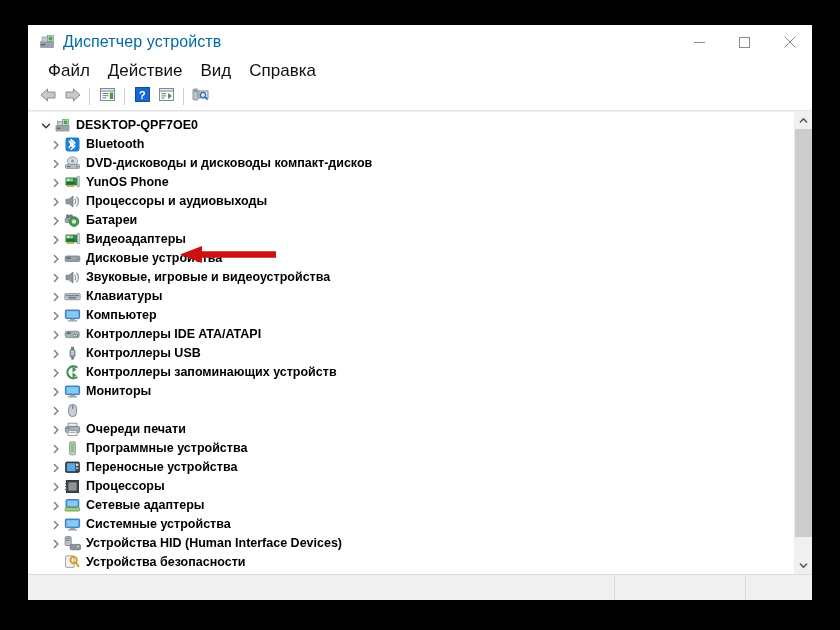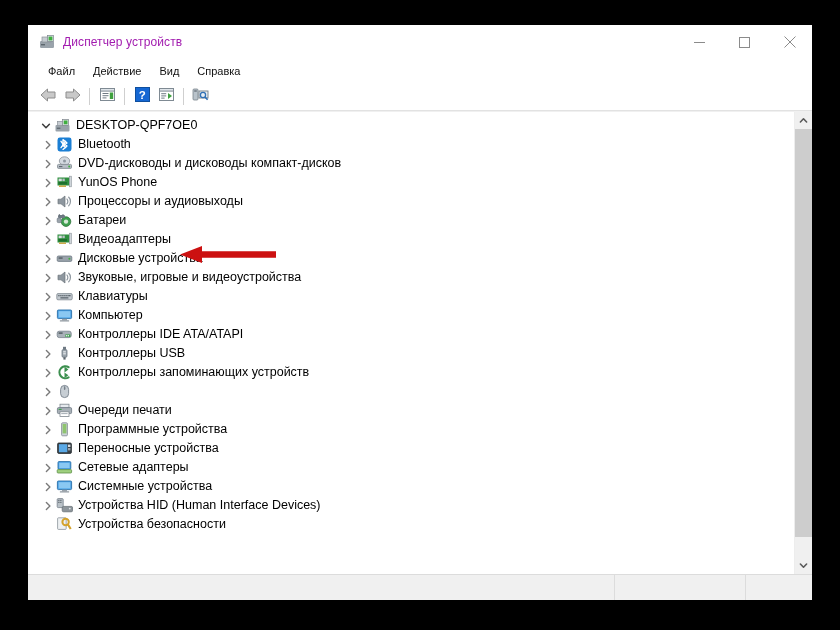--- a/index.html
+++ b/index.html
@@ -16,33 +16,33 @@
     box-sizing:border-box;
   }
 
   
   .titlebar{
     height:34px;min-height:34px;background:#ffffff;display:flex;align-items:center;
     position:relative;
   }
   .title-icon{width:18px;height:18px;margin-left:10px;margin-right:7px;position:relative;flex:none;}
   .title-text{
-    font-size:12px;color:#a21caf;letter-spacing:.1px;white-space:nowrap;
+    font-size:16px;color:#0369a1;letter-spacing:.1px;white-space:nowrap;
   }
   .caption-buttons{position:absolute;right:0;top:0;height:34px;display:flex;}
   .cap-btn{width:45px;height:34px;display:flex;align-items:center;justify-content:center;}
   .cap-btn svg{display:block;}
 
   
   .menubar{
     height:24px;min-height:24px;display:flex;align-items:center;padding-left:11px;
     background:#ffffff;
   }
   .menu-item{
-    font-size:11px;color:#111;padding:2px 9px 2px 9px;white-space:nowrap;
+    font-size:17px;color:#111;padding:2px 9px 2px 9px;white-space:nowrap;
   }
 
   
   .toolbar{
     height:27px;min-height:27px;display:flex;align-items:center;background:#ffffff;
     padding-left:8px;border-bottom:1px solid #e2e2e2;
   }
   .tb-btn{width:24px;height:23px;display:flex;align-items:center;justify-content:center;flex:none;}
   .tb-sep{width:1px;height:17px;background:#cfcfcf;margin:0 5px;flex:none;}
 
@@ -53,27 +53,27 @@
   }
   .tree{
     flex:1;overflow:hidden;position:relative;padding-top:4px;
     background:#ffffff;
   }
   .row{
     height:19px;display:flex;align-items:center;white-space:nowrap;
     font-size:12.5px;color:#000;position:relative;
   }
   .row.root{padding-left:10px;}
-  .row.child{padding-left:12px;}
+  .row.child{padding-left:20px;}
   .expander{
     width:16px;height:19px;display:flex;align-items:center;justify-content:center;flex:none;
   }
   .expander svg{display:block;}
   .node-icon{width:17px;height:17px;margin-right:5px;flex:none;position:relative;}
-  .node-label{line-height:19px;}
+  .node-label{line-height:19px;font-weight:bold;}
 
   
   .scrollbar{
     width:17px;background:#f0f0f0;display:flex;flex-direction:column;
     border-left:1px solid #ededed;flex:none;
   }
   .sb-arrow{height:17px;display:flex;align-items:center;justify-content:center;background:#f0f0f0;flex:none;}
   .sb-track{flex:1;background:#f0f0f0;position:relative;}
   .sb-thumb{position:absolute;left:0;right:0;top:0;height:408px;background:#cdcdcd;}
 
@@ -445,20 +445,36 @@
           <span class="node-icon">
             <svg width="17" height="17" viewBox="0 0 17 17">
               <path d="M12.6 3.2 A6 6 0 1 0 12.6 13.4" fill="none" stroke="#3c8f4f" stroke-width="2.1" stroke-linecap="round"></path>
               <path d="M8.5 2.6 L8.5 8.4 L12.4 5.4 Z" fill="#3c8f4f"></path>
               <path d="M8.5 8.4 L8.5 14.2 L12.4 11.2 Z" fill="#3c8f4f"></path>
             </svg>
           </span>
           <span class="node-label">Контроллеры запоминающих устройств</span>
         </div>
 
+        <div class="row child">
+          <span class="expander">
+            <svg width="10" height="10" viewBox="0 0 10 10">
+                <path d="M3.4 1.6 L6.9 5 L3.4 8.4" fill="none" stroke="#7a7a7a" stroke-width="1.4" stroke-linecap="round" stroke-linejoin="round"></path>
+              </svg>
+          </span>
+          <span class="node-icon">
+            <svg width="17" height="17" viewBox="0 0 17 17">
+              <rect x="1.4" y="3" width="14.2" height="8.6" rx="1" fill="#4aa3e8" stroke="#2a6fa8" stroke-width=".9"></rect>
+              <rect x="2.7" y="4.2" width="11.6" height="6.2" fill="#8ac8f2"></rect>
+              <rect x="6" y="11.8" width="5" height="1.6" fill="#9aa3ab"></rect>
+              <rect x="3.8" y="13.2" width="9.4" height="1.2" rx=".5" fill="#8e979f"></rect>
+            </svg>
+          </span>
+          <span class="node-label">Мониторы</span>
+        </div>
 
         <div class="row child">
           <span class="expander">
             <svg width="10" height="10" viewBox="0 0 10 10">
                 <path d="M3.4 1.6 L6.9 5 L3.4 8.4" fill="none" stroke="#7a7a7a" stroke-width="1.4" stroke-linecap="round" stroke-linejoin="round"></path>
               </svg>
           </span>
           <span class="node-icon">
             <svg width="17" height="17" viewBox="0 0 17 17">
               <rect x="4.6" y="2.4" width="8" height="12.2" rx="4" fill="#c7ced4" stroke="#76808a" stroke-width=".9"></rect>
@@ -511,20 +527,37 @@
             <svg width="17" height="17" viewBox="0 0 17 17">
               <rect x="1.6" y="3" width="13.8" height="10.4" rx="1.2" fill="#3b4248" stroke="#22282c" stroke-width=".8"></rect>
               <rect x="2.9" y="4.2" width="8.4" height="8" fill="#5aa9e6"></rect>
               <rect x="12" y="4.6" width="2.4" height="2.4" fill="#d8dde1"></rect>
               <rect x="12" y="8" width="2.4" height="2.4" fill="#9aa3ab"></rect>
             </svg>
           </span>
           <span class="node-label">Переносные устройства</span>
         </div>
 
+        <div class="row child">
+          <span class="expander">
+            <svg width="10" height="10" viewBox="0 0 10 10">
+                <path d="M3.4 1.6 L6.9 5 L3.4 8.4" fill="none" stroke="#7a7a7a" stroke-width="1.4" stroke-linecap="round" stroke-linejoin="round"></path>
+              </svg>
+          </span>
+          <span class="node-icon">
+            <svg width="17" height="17" viewBox="0 0 17 17">
+              <rect x="2.4" y="2.4" width="12.2" height="12.2" fill="#3b4248" stroke="#22282c" stroke-width=".8"></rect>
+              <rect x="4.4" y="4.4" width="8.2" height="8.2" fill="#8d959b"></rect>
+              <rect x="1" y="5" width="1.6" height="1.1" fill="#5d666e"></rect>
+              <rect x="1" y="8" width="1.6" height="1.1" fill="#5d666e"></rect>
+              <rect x="1" y="11" width="1.6" height="1.1" fill="#5d666e"></rect>
+            </svg>
+          </span>
+          <span class="node-label">Процессоры</span>
+        </div>
 
         <div class="row child">
           <span class="expander">
             <svg width="10" height="10" viewBox="0 0 10 10">
                 <path d="M3.4 1.6 L6.9 5 L3.4 8.4" fill="none" stroke="#7a7a7a" stroke-width="1.4" stroke-linecap="round" stroke-linejoin="round"></path>
               </svg>
           </span>
           <span class="node-icon">
             <svg width="17" height="17" viewBox="0 0 17 17">
               <rect x="2" y="2.6" width="12.8" height="7.6" rx="1" fill="#4aa3e8" stroke="#2a6fa8" stroke-width=".9"></rect>

